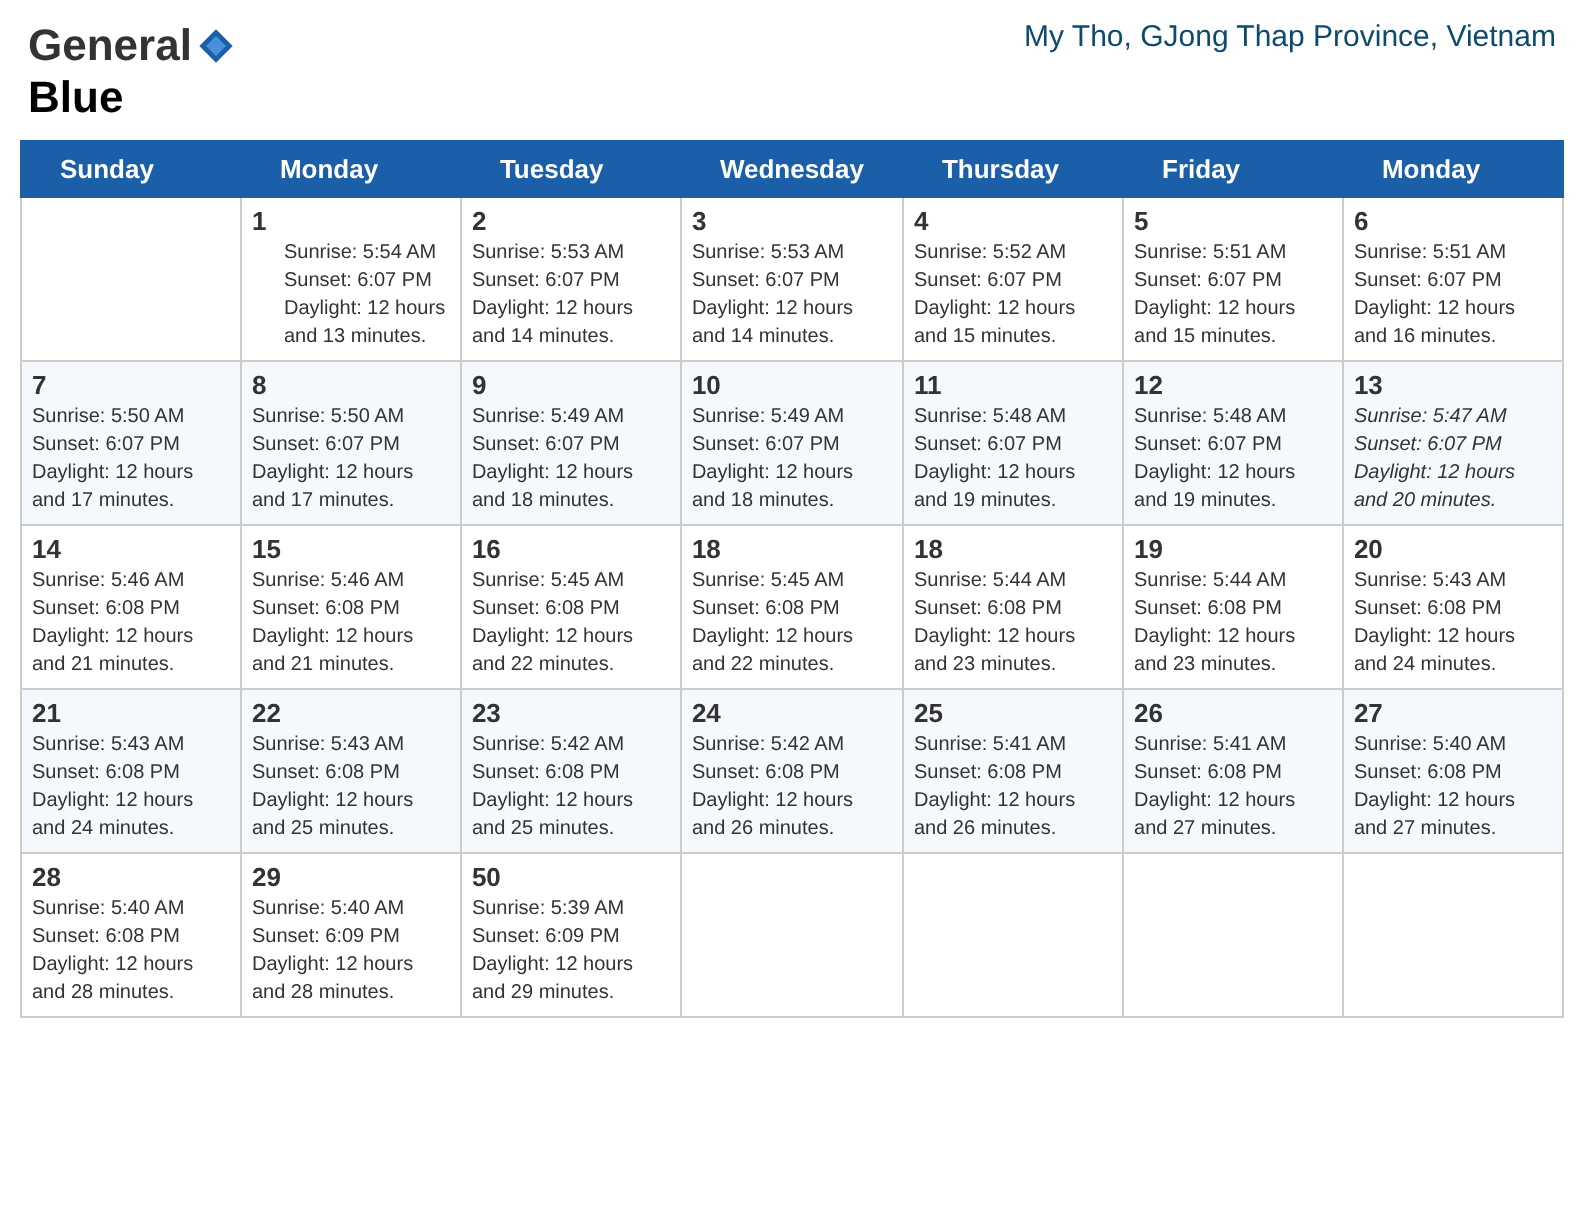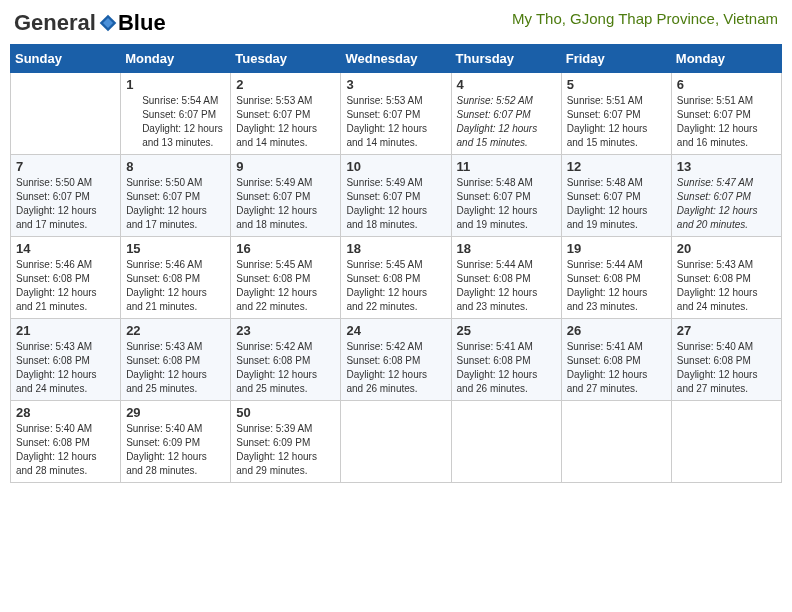--- a/index.html
+++ b/index.html
@@ -12,20 +12,21 @@
     }
     .header {
       display: flex;
       justify-content: space-between;
       align-items: flex-start;
       margin-bottom: 8px;
       padding: 0 4px;
     }
     .logo {
       display: flex;
+      flex-direction: column;
       align-items: flex-start;
       text-align: right;
     }
     .logo-text {
       display: flex;
       align-items: center;
     }
     .logo-general {
       font-size: 22px;
       font-weight: bold;
@@ -44,33 +45,33 @@
     .title-area {
       text-align: right;
     }
     .month-title {
       font-size: 36px;
       font-weight: bold;
       color: #333;
     }
     .location-title {
       font-size: 15px;
-      color: #4d7c0f;
+      color: #0c4a6e;
     }
     .calendar {
       width: 100%;
       border-collapse: collapse;
       border: 1px solid #ccc;
     }
     .calendar th {
       background: #1a5fa8;
       color: #fff;
       font-size: 13px;
       font-weight: bold;
-      padding: 6px 4px;
+      padding: 6px 19px;
       text-align: left;
       border: 1px solid #1a5fa8;
     }
     .calendar td {
       vertical-align: top;
       border: 1px solid #ccc;
       padding: 4px 5px;
       width: calc(100% / 7);
       min-height: 80px;
       background: #fff;
@@ -145,21 +146,21 @@
         </td>
         <td>
           <div class="day-num">3</div>
           <div class="day-info" style="white-space: pre-line;">Sunrise: 5:53 AM
 Sunset: 6:07 PM
 Daylight: 12 hours
 and 14 minutes.</div>
         </td>
         <td>
           <div class="day-num">4</div>
-          <div class="day-info" style="white-space: pre-line; font-style: italic;">Sunrise: 5:52 AM
+          <div class="day-info" style="white-space: pre-line;">Sunrise: 5:52 AM
 Sunset: 6:07 PM
 Daylight: 12 hours
 and 15 minutes.</div>
         </td>
         <td>
           <div class="day-num">5</div>
           <div class="day-info" style="white-space: pre-line;">Sunrise: 5:51 AM
 Sunset: 6:07 PM
 Daylight: 12 hours
 and 15 minutes.</div>

